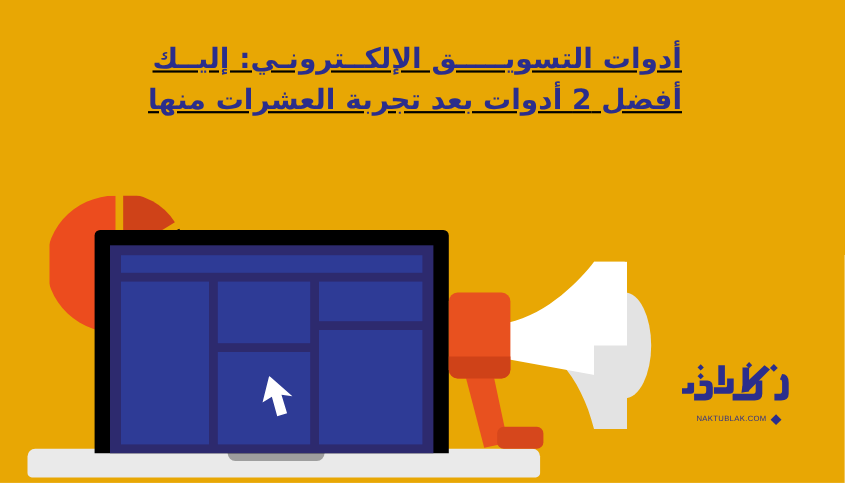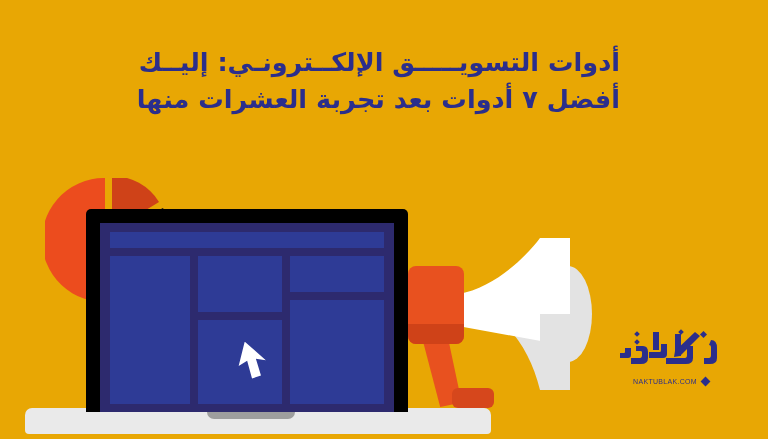--- a/index.html
+++ b/index.html
@@ -13,25 +13,26 @@
     width: 768px;
     height: 439px;
     overflow: hidden;
     background: #e8a704;
     font-family: "DejaVu Sans", "Liberation Sans", sans-serif;
   }
 
   
   .title-block {
     position: absolute;
-    top: 44px;
+    top: 36px;
     right: 148px;
     width: 472px;
     text-align: right;
     direction: rtl;
+    text-decoration: underline;
   }
   .title-line {
     display: block;
     color: #2b2e8c;
     font-size: 25.5px;
     font-weight: bold;
     line-height: 1.45;
     letter-spacing: 0px;
     white-space: nowrap;
   }
@@ -145,21 +146,21 @@
     white-space: nowrap;
   }
 </style>
 </head>
 <body>
 
 <div id="canvas">
 
   <div class="title-block">
     <span class="title-line">أدوات التسويـــــق الإلكــترونـي: إليــك</span>
-    <span class="title-line">أفضل ٧ أدوات بعد تجربة العشرات منها</span>
+    <span class="title-line">أفضل 2 أدوات بعد تجربة العشرات منها</span>
   </div>
 
   <svg class="pie-chart" viewBox="0 0 120 122">
 
     <path d="M 60 62
              L 60 0
              A 62 62 0 1 0 113.2 31.8
              Z" fill="#ec4c1e"></path>
 
     <path d="M 67 53

